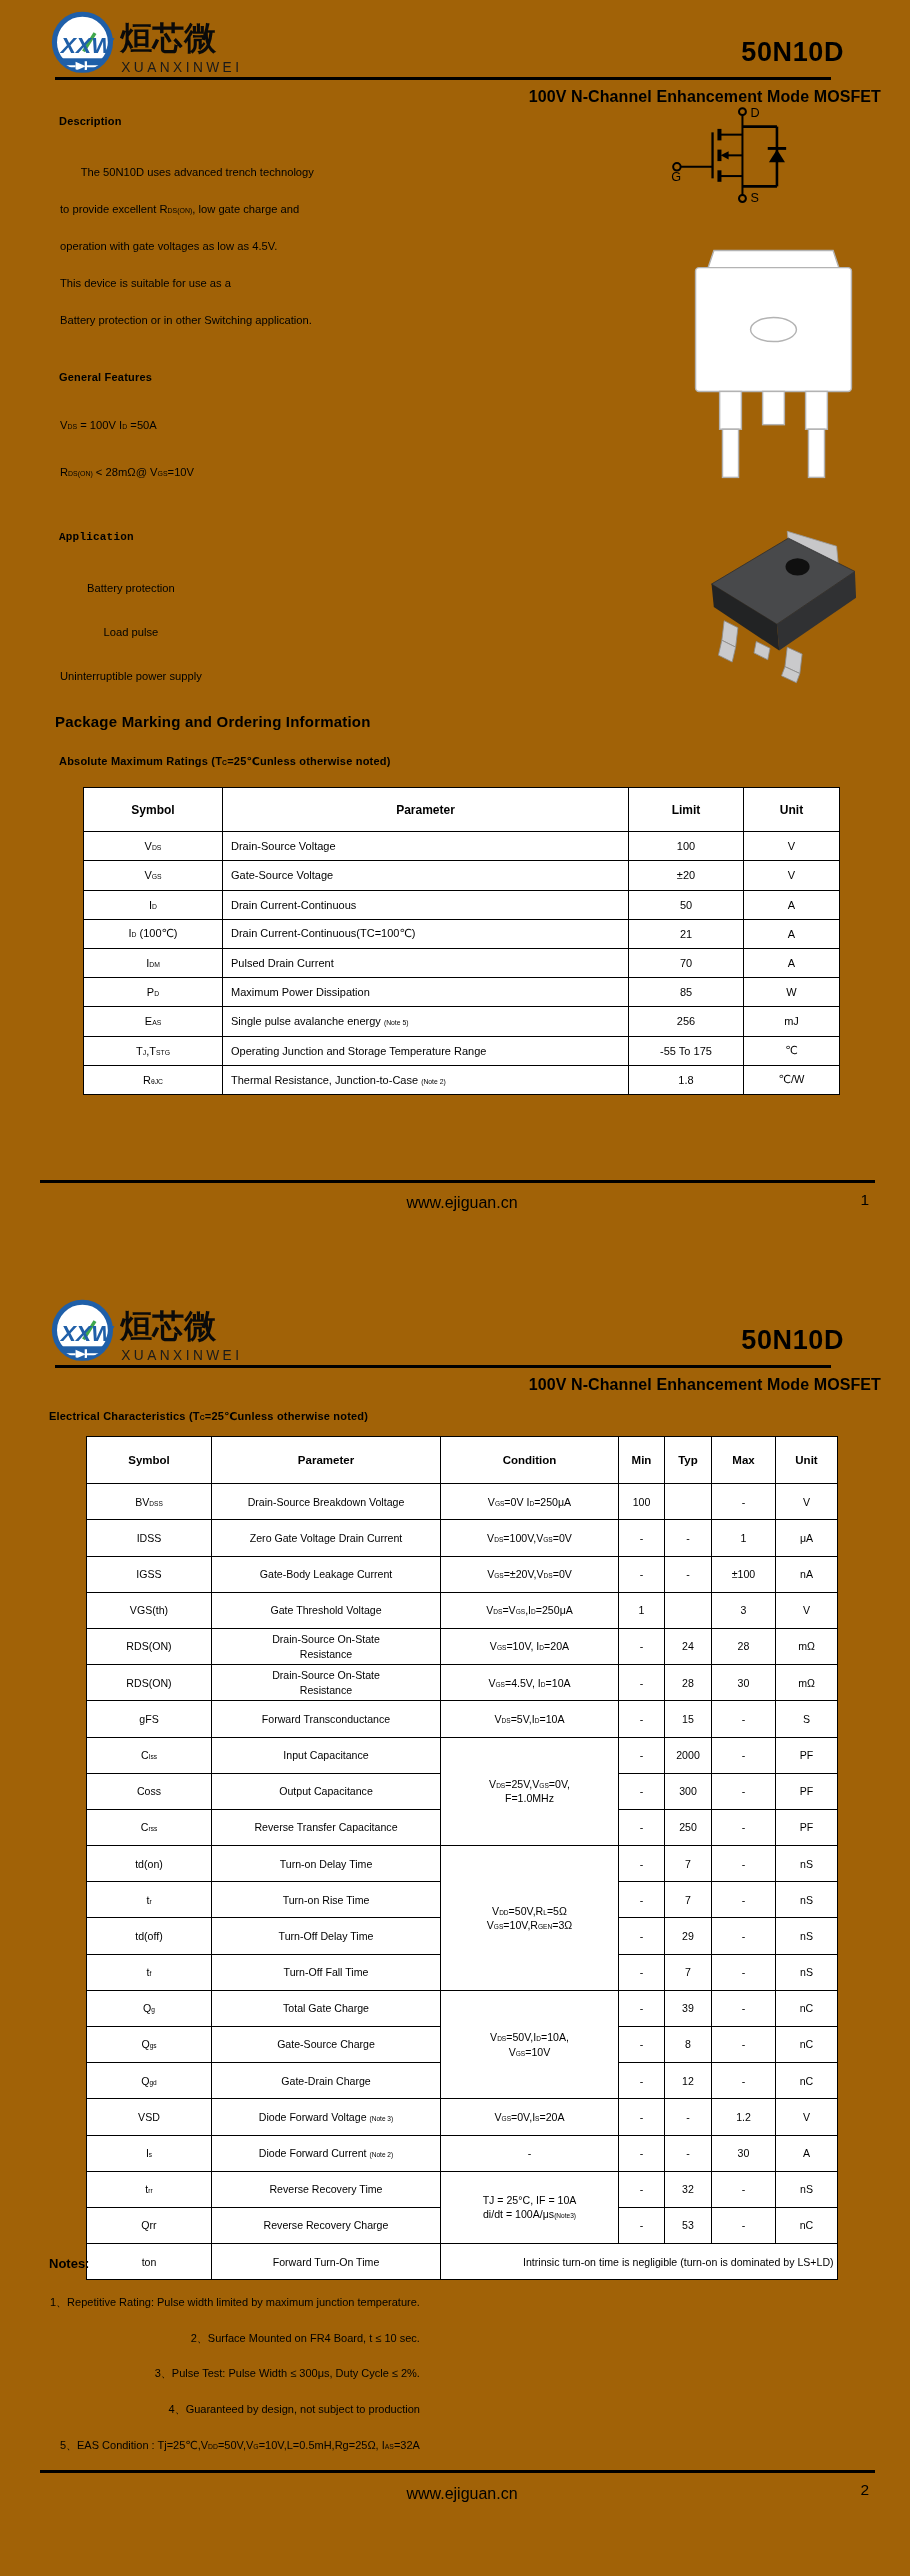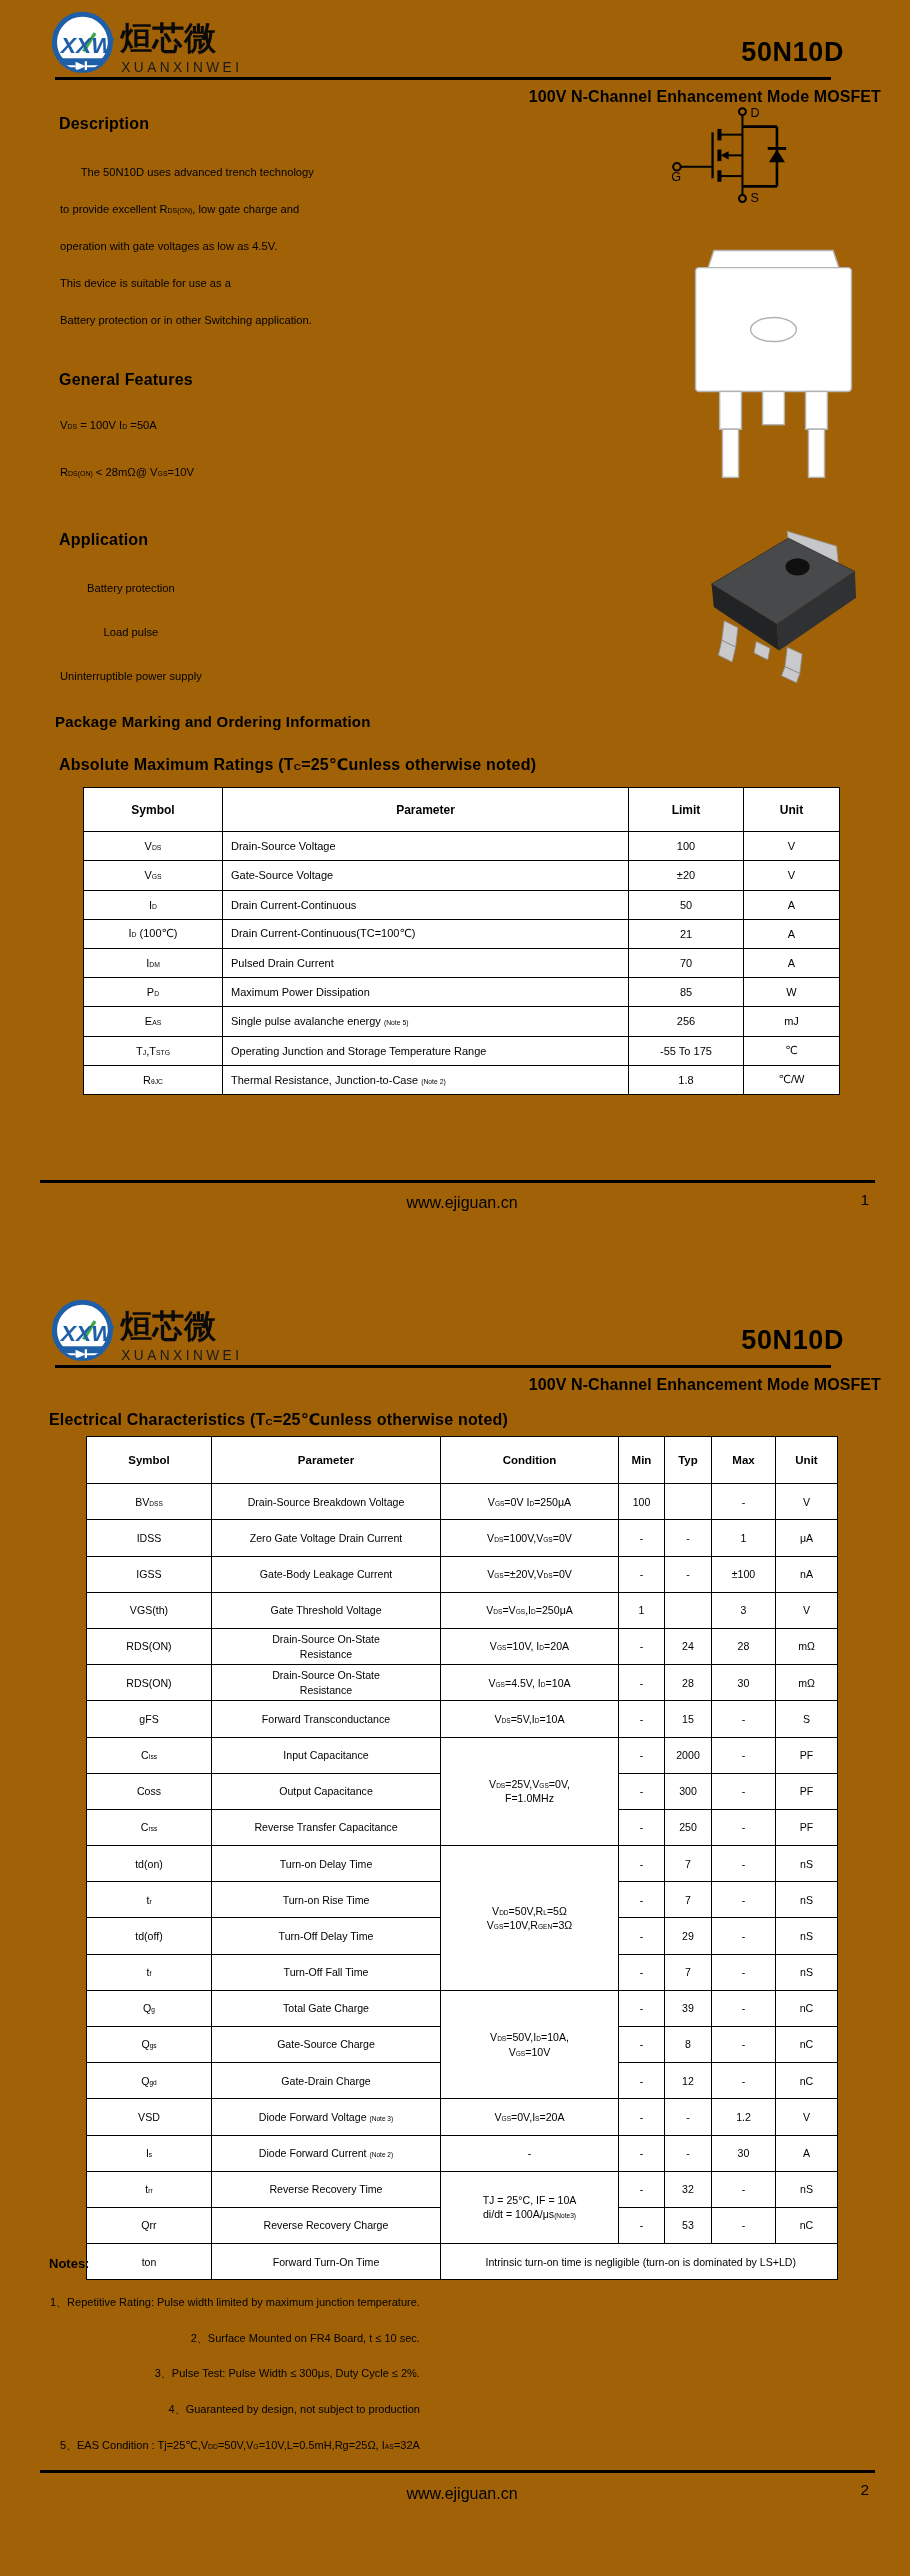--- a/index.html
+++ b/index.html
@@ -8,21 +8,21 @@
   .page{position:absolute;left:0;width:910px;height:1288px;background:#a16207;overflow:hidden;padding-left:14px;}
   #page-1{top:0;}
   #page-2{top:1288px;}
 
   
   .logo-svg{position:absolute;left:49px;top:8px;}
   .part-number{position:absolute;top:37px;right:80px;font-size:27px;font-weight:bold;letter-spacing:0.6px;}
   .hdr-rule{position:absolute;left:55px;top:77px;width:776px;height:3.4px;background:#000;}
   .subtitle{position:absolute;top:88px;right:43px;font-size:16px;font-weight:bold;letter-spacing:0.1px;}
 
-  .sec-heading{position:absolute;left:59px;font-weight:bold;font-size:16px;letter-spacing:0.2px;white-space:nowrap;}
+  .sec-heading{position:absolute;left:59px;font-weight:bold;font-size:11px;letter-spacing:0.2px;white-space:nowrap;}
   .text-block{position:absolute;left:60px;font-size:11.2px;white-space:nowrap;}
   .desc-line{margin-bottom:25px;}
   .desc-line:first-child{text-indent:20.7px;}
   .feat-line{margin-bottom:35px;}
   .app-line{margin-bottom:32px;text-align:center;}
 
   sub{font-size:62%;vertical-align:-16%;line-height:0;}
   sup{font-size:62%;vertical-align:32%;line-height:0;}
 
   table{border-collapse:collapse;table-layout:fixed;background:#fff;}
@@ -30,21 +30,21 @@
   th{font-size:12px;font-weight:bold;}
 
   .abs-table{position:absolute;left:83px;top:787px;width:756px;border:1.7px solid #000;}
   .abs-table th{height:41px;}
   .abs-table td{height:26px;font-size:11px;}
   .abs-table td.param{text-align:left;padding-left:8px;}
 
   .elec-table{position:absolute;left:86px;top:148px;width:752px;border:1.7px solid #000;}
   .elec-table th{height:44px;font-size:11.5px;}
   .elec-table td{height:33px;font-size:10.6px;line-height:1.35;}
-  .elec-table td.cond-left{text-align:center;padding-left:6.9px;}
+  .elec-table td.cond-left{text-align:right;padding-left:6.9px;}
 
   .notes-heading{position:absolute;left:49px;top:968px;font-size:13px;font-weight:bold;}
   .notes-block{position:absolute;left:50px;top:1007px;font-size:11px;white-space:nowrap;text-align:right;}
   .note-line{margin-bottom:20.7px;}
 
   .footer-rule{position:absolute;left:40px;width:835px;height:3.4px;background:#000;}
   .footer-url{position:absolute;left:0;width:100%;text-align:center;font-size:16px;}
   .footer-page{position:absolute;right:55px;font-size:15.5px;}
   #page-1 .footer-rule{top:1180px;} #page-1 .footer-url{top:1194px;} #page-1 .footer-page{top:1191px;}
   #page-2 .footer-rule{top:1182px;} #page-2 .footer-url{top:1197px;} #page-2 .footer-page{top:1193px;}
@@ -90,21 +90,21 @@
       <div class="desc-line">This device is suitable for use as a</div>
       <div class="desc-line">Battery protection or in other Switching application.</div>
     </div>
 
   <div class="sec-heading" style="top:371px;">General Features</div>
   <div class="text-block" style="top:419px;" id="feat-lines">
       <div class="feat-line">V<sub>DS</sub> = 100V  I<sub>D</sub> =50A</div>
       <div class="feat-line">R<sub>DS(ON)</sub> &lt; 28mΩ@ V<sub>GS</sub>=10V</div>
     </div>
 
-  <div class="sec-heading" style="top:531px;">Application</div>
+  <div class="sec-heading" style="top:531px;font-family:Liberation Mono, monospace;">Application</div>
   <div class="text-block" style="top:582px;" id="app-lines">
       <div class="app-line">Battery protection</div>
       <div class="app-line">Load pulse</div>
       <div class="app-line">Uninterruptible power supply</div>
     </div>
 
   <div class="sec-heading" style="top:713px;left:55px;font-size:15px;">Package Marking and Ordering Information</div>
   <div class="sec-heading" style="top:755px;">Absolute Maximum Ratings (T<sub>C</sub>=25℃unless otherwise noted)</div>
 
   <table class="abs-table">

